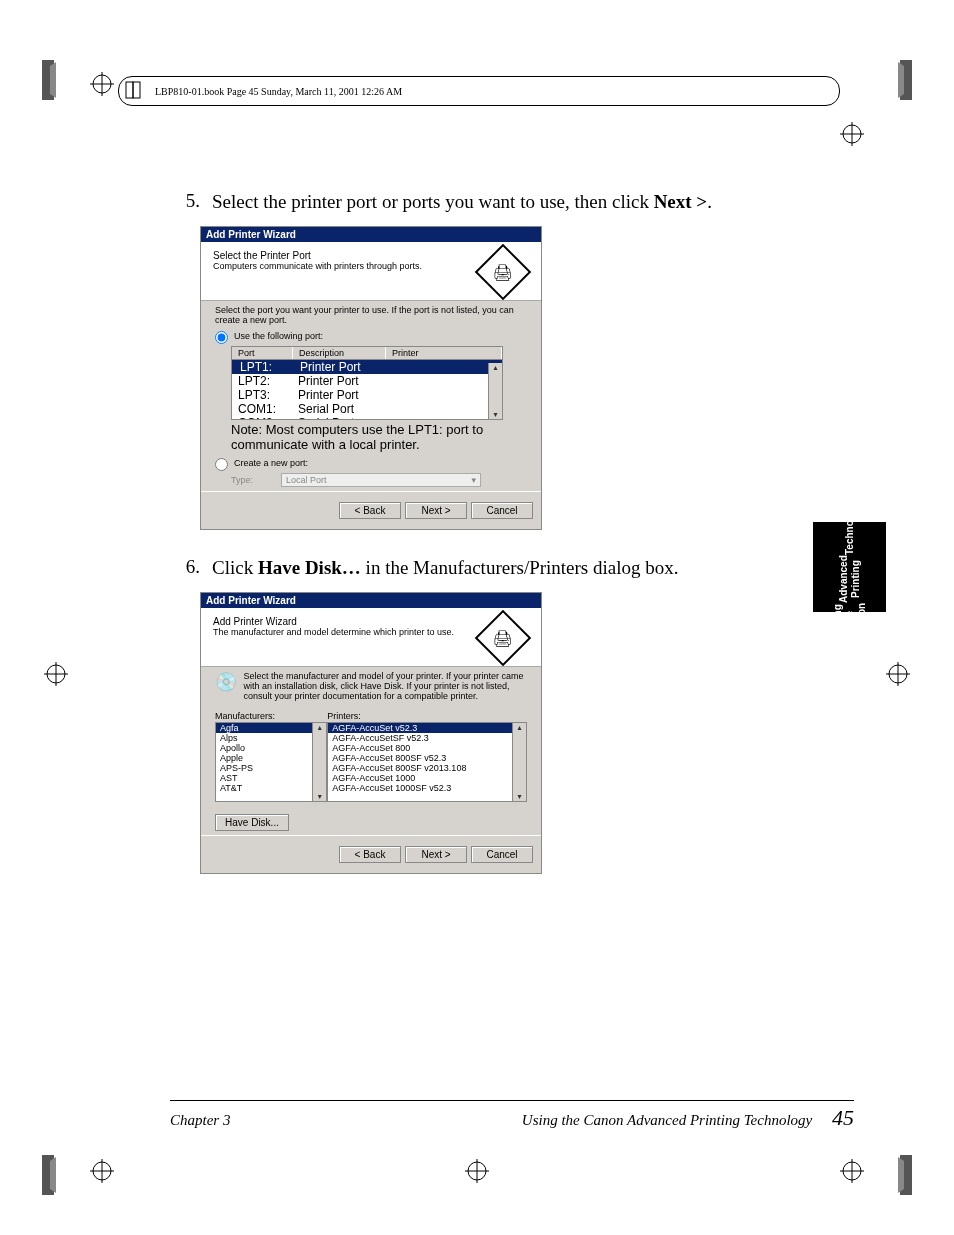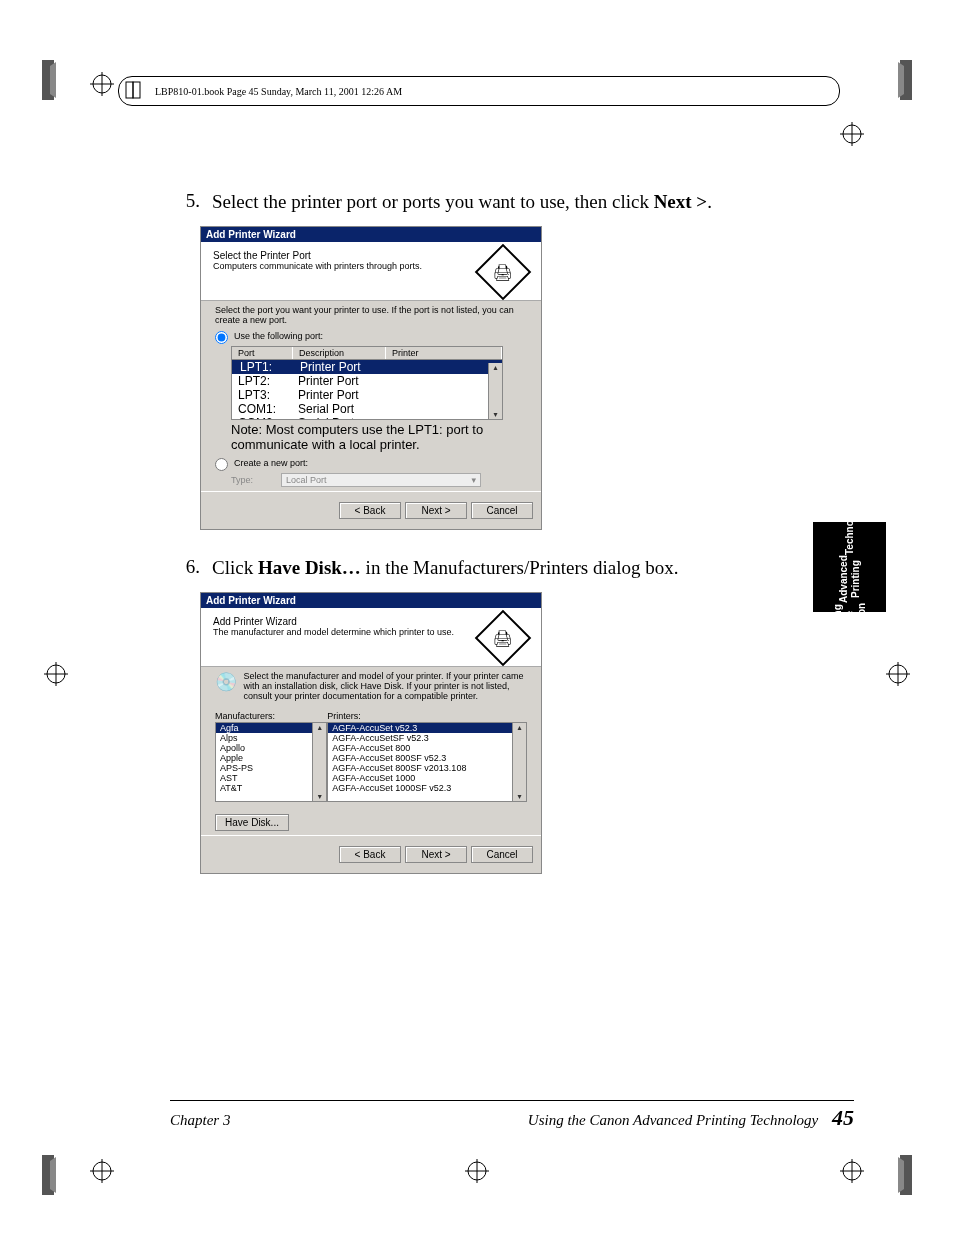--- a/index.html
+++ b/index.html
@@ -44,21 +44,21 @@
 .listbox{border:1px solid #888;background:#fff;font-size:9px;height:78px;position:relative;overflow:hidden;flex:1}
 .listbox .item{padding:0 4px}
 .listbox .item.sel{background:#0a246a;color:#fff}
 .listbox .scrollb{top:0}
 .mlbl{font-size:9px;margin-bottom:1px}
 .hd{display:flex;justify-content:flex-start;margin-top:12px}
 .hd .btn{width:72px}
 .thumbtab{position:absolute;right:68px;top:522px;width:73px;height:90px;background:#000;color:#fff;font-size:10px;font-weight:bold;display:flex;align-items:center;justify-content:center;text-align:center;writing-mode:vertical-rl;transform:rotate(180deg);font-family:Arial,sans-serif;line-height:1.2}
 .thumbtab div{margin:0 2px}
 .footer{position:absolute;left:170px;right:100px;top:1100px;display:flex;justify-content:space-between;align-items:baseline;border-top:1px solid #000;padding-top:4px;font-style:italic;font-size:15px}
-.footer .pg{font-weight:bold;font-style:italic;font-size:22px;margin-left:10px}
+.footer .pg{font-weight:normal;font-style:italic;font-size:22px;margin-left:16px}
 </style>
 </head>
 <body>
 
 <div class="page">
 
   <svg style="position:absolute;left:42px;top:60px" width="30" height="40">
       <rect x="0" y="0" width="12" height="40" fill="#555"></rect>
       <path d="M8 6l6-4v36l-6-4z" fill="#888"></path>
     </svg>

